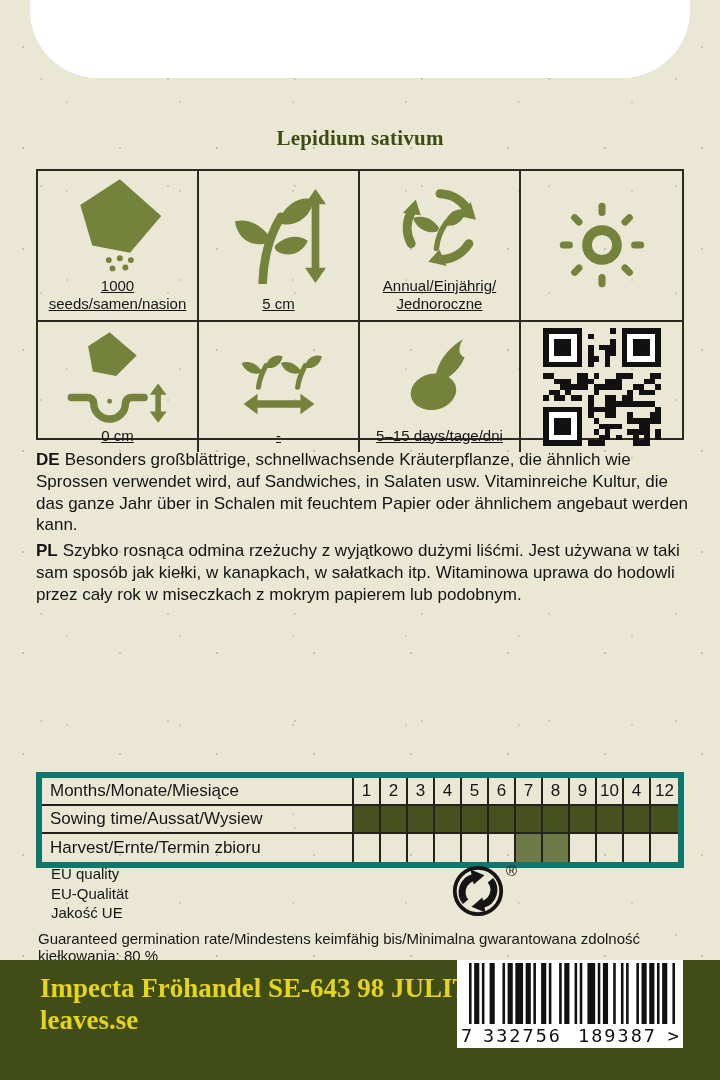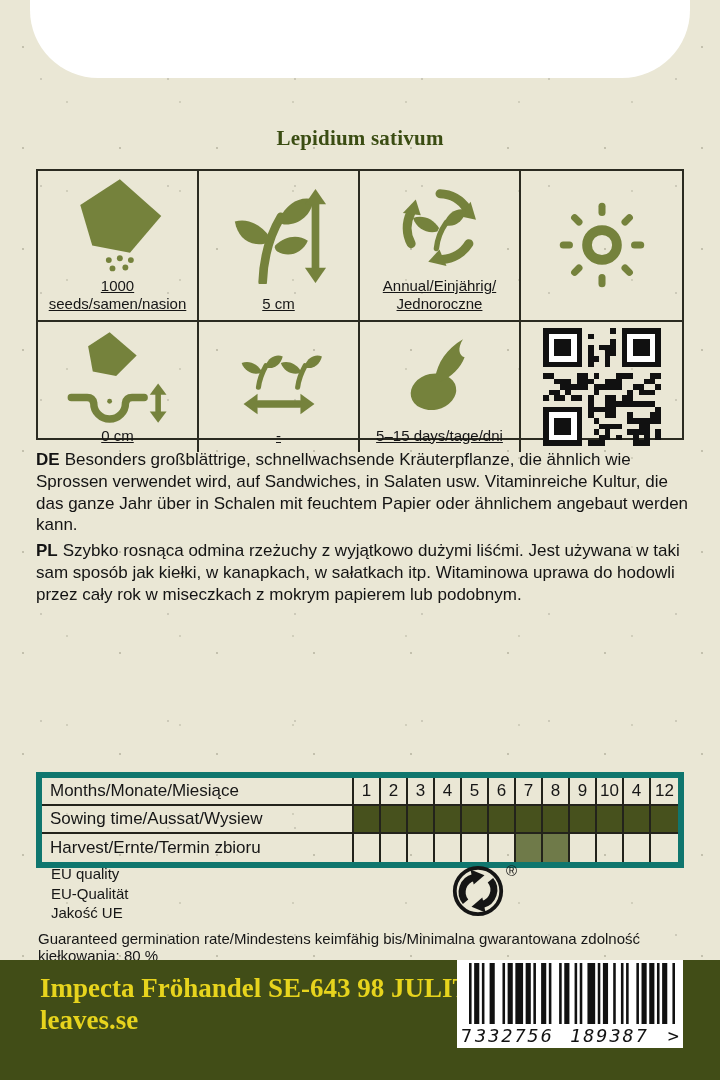--- a/index.html
+++ b/index.html
@@ -55,21 +55,21 @@
     font-size:27px;color:#e7d41d;}
   .web-line{position:absolute;left:40px;top:45px;
     font-family:"Liberation Serif","DejaVu Serif",serif;font-weight:bold;
     font-size:27px;color:#e7d41d;}
   .barcode-panel{position:absolute;left:457px;top:0;width:226px;height:88px;background:#ffffff;}
   .bars{position:absolute;left:12px;top:3px;width:206px;height:61px;}
   .bars svg{width:100%;height:100%;}
   .bc-digits{position:absolute;left:0;bottom:2px;width:100%;display:flex;align-items:flex-end;
     font-family:"DejaVu Sans Mono","Liberation Mono",monospace;font-size:18.5px;color:#111;
     padding:0 4px;box-sizing:border-box;}
-  .bc-digits .grp{flex:1;letter-spacing:2px;font-style:italic;}
+  .bc-digits .grp{flex:1;text-align:center;letter-spacing:2px;}
   .bc-digits .pre{width:14px;text-align:left;}
   .bc-digits .suf{width:14px;text-align:right;}
 </style>
 </head>
 <body>
 
 <div class="stage">
   <div class="paper"></div>
   <div class="flap-cutout"></div>
 

